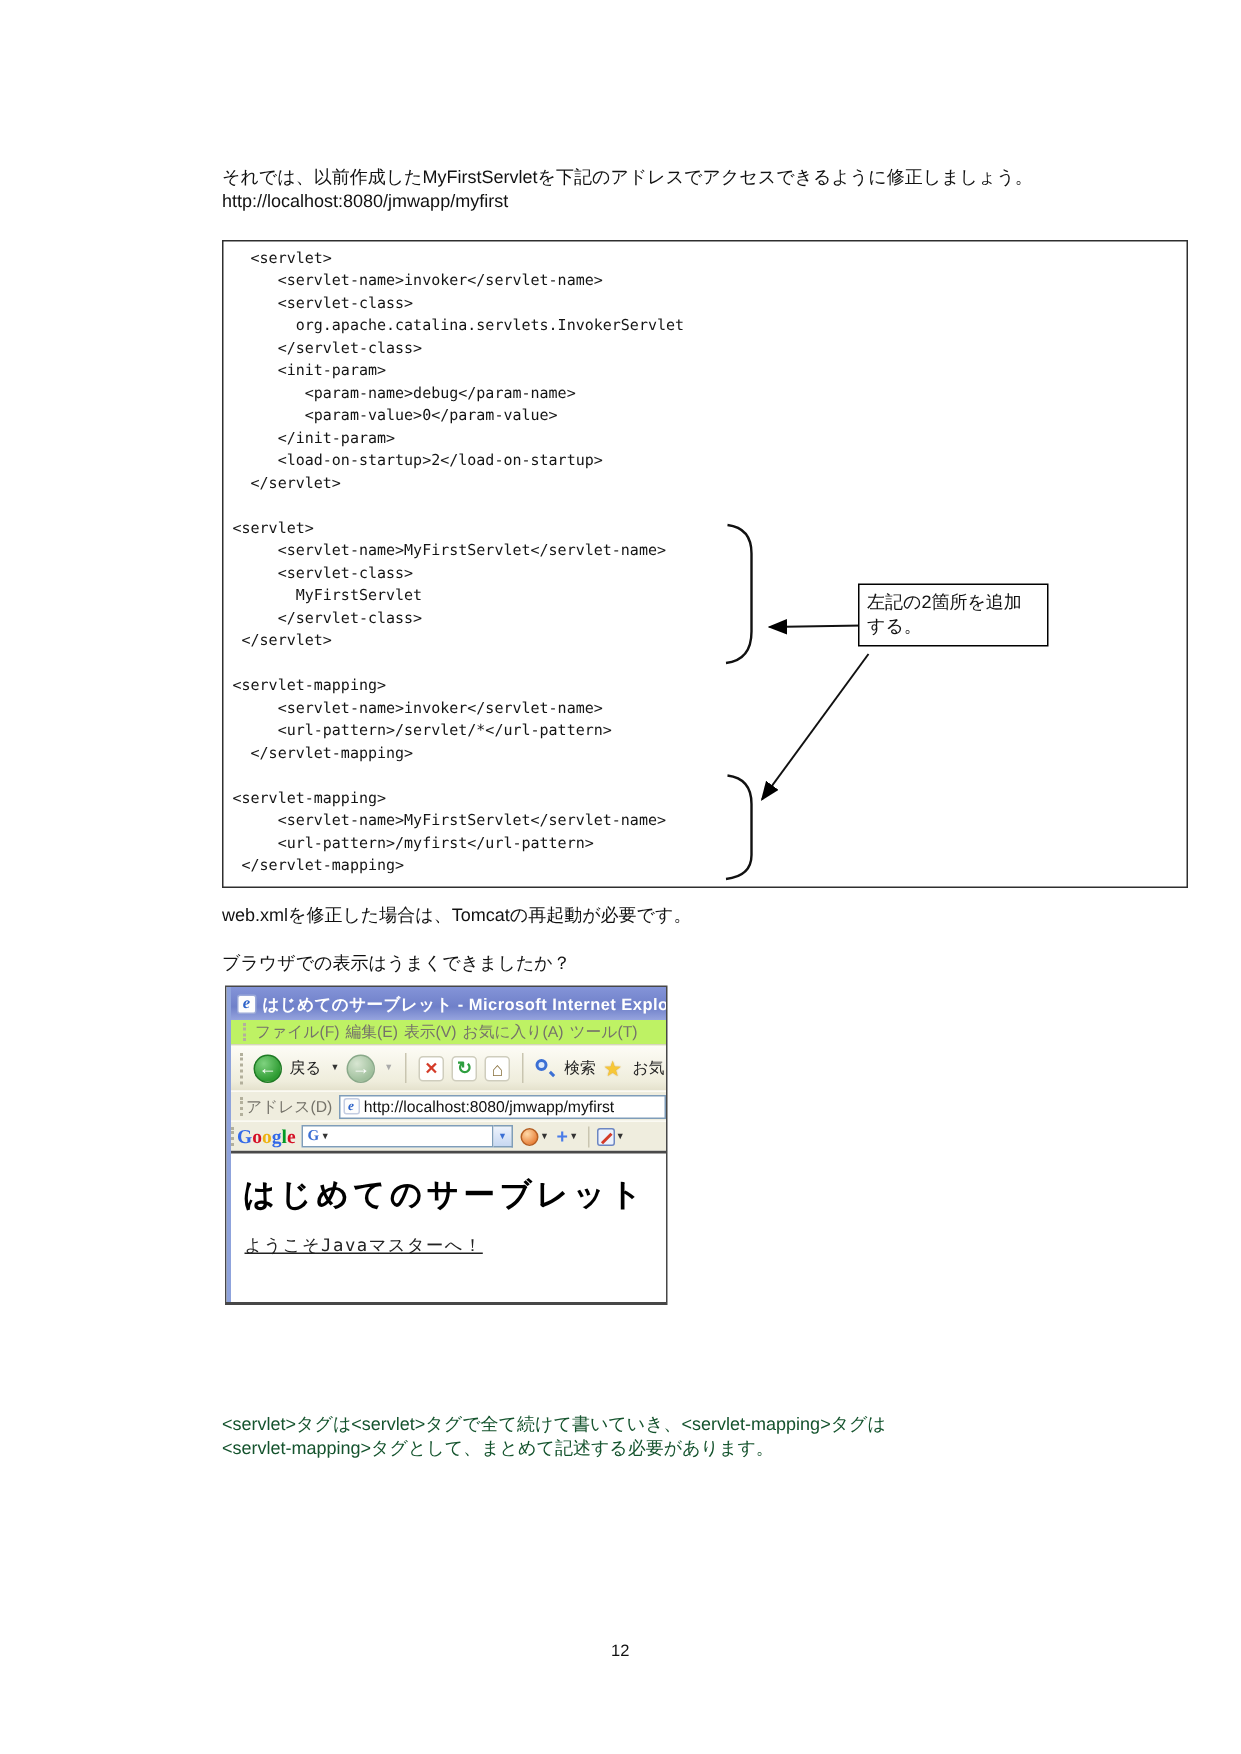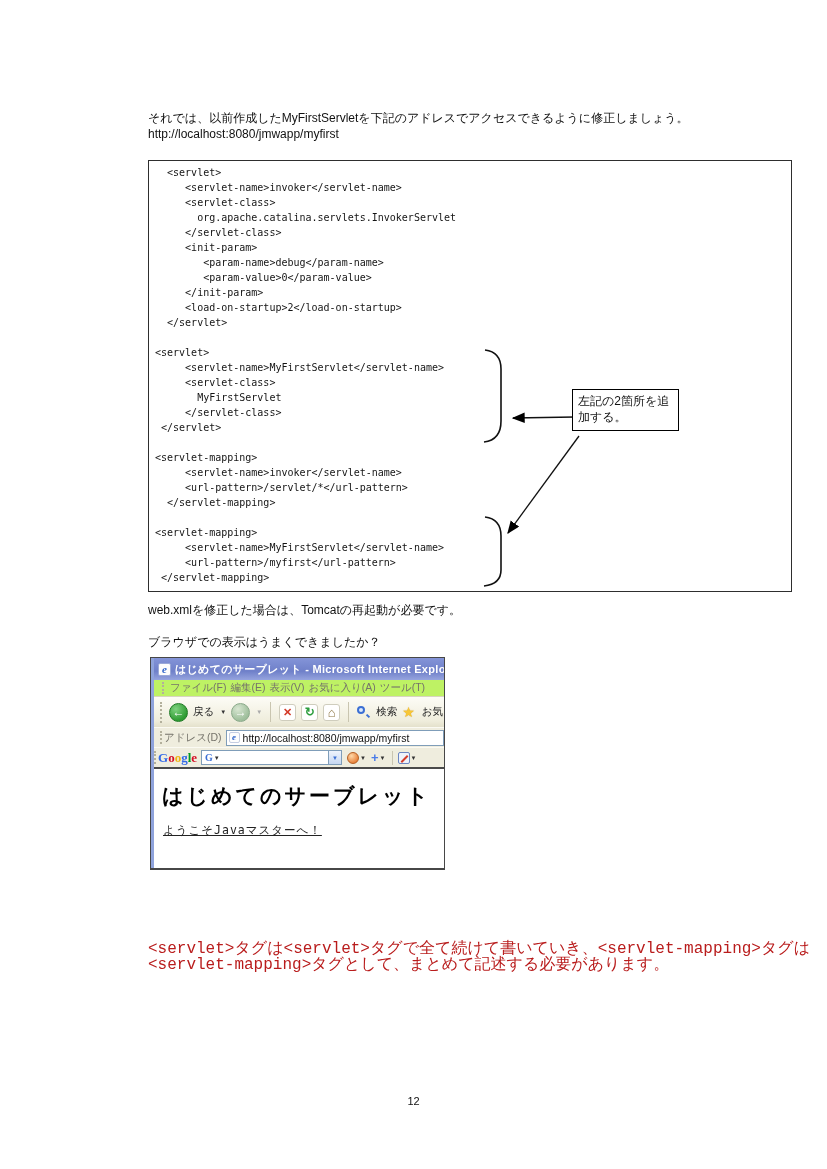--- a/index.html
+++ b/index.html
@@ -10,21 +10,21 @@
   
   .intro { position:absolute; left:148px; top:110px; font-size:12px; line-height:16px; color:#111; }
   .intro .bold { font-weight:bold; }
 
   
   .codebox { position:absolute; left:148px; top:160px; width:644px; height:432px; border:1px solid #2e2e2e; background:#fff; }
   .codebox pre { margin:4px 0 0 6px; font-family:"DejaVu Sans Mono","Liberation Mono",monospace; font-size:10px; line-height:15px; color:#141414; }
 
   
   .overlay-svg { position:absolute; left:480px; top:345px; width:235px; height:255px; }
-  .callout { position:absolute; left:572px; top:389px; width:107px; min-height:42px; border:1px solid #000; background:#fff; padding:3px 5px 4px 5px; font-size:12px; line-height:16px; color:#111; }
+  .callout { position:absolute; left:572px; top:389px; width:127px; min-height:42px; border:1px solid #000; background:#fff; padding:3px 5px 4px 5px; font-size:12px; line-height:16px; color:#111; }
 
   
   .note-restart  { position:absolute; left:148px; top:602px; font-size:12px; color:#111; }
   .note-question { position:absolute; left:148px; top:634px; font-size:12px; color:#111; }
 
   
   .browser { position:absolute; left:150px; top:657px; width:295px; height:213px; border:1px solid #474747; border-bottom-width:2px; background:#fff; overflow:hidden; }
   .browser .leftstrip { position:absolute; left:0; top:0; bottom:0; width:3px; background:#8FA3DC; z-index:5; }
   .b-row { position:relative; margin-left:3px; overflow:hidden; white-space:nowrap; }
 
@@ -70,21 +70,21 @@
   .blocker::after { content:""; position:absolute; left:1px; top:5px; width:9px; height:2px; background:#D43B29; transform:rotate(-45deg); }
   .g-sep { width:1px; height:14px; background:#c9c5b0; margin-left:6px; flex:0 0 auto; }
 
   .content-sep { height:2px; background:#4a4a4a; margin-left:3px; }
   .b-content { position:relative; margin-left:3px; height:99px; background:#fff; }
   .b-heading { margin:13px 0 0 8px; font-size:21px; font-weight:bold; letter-spacing:3px; color:#000; white-space:nowrap; }
   .b-body { margin:13px 0 0 9px; font-family:"DejaVu Sans Mono","Liberation Mono",monospace; font-size:11.5px; letter-spacing:1px; color:#222; white-space:nowrap;text-decoration:underline; }
 
   
   .outro1 { position:absolute; left:148px; top:877px; font-size:12px; line-height:16px; color:#111; white-space:pre-line; }
-  .outro2 { position:absolute; left:148px; top:941px; font-size:16px; line-height:16px; color:#b91c1c; white-space:pre-line;font-family:Liberation Mono, monospace; }
+  .outro2 { position:absolute; left:148px; top:941px; font-size:12px; line-height:16px; color:#14532d; white-space:pre-line; }
 
   .pageno { position:absolute; left:0; top:1095px; width:100%; text-align:center; font-size:11px; color:#111; }
 </style>
 </head>
 <body>
 
 <div class="page">
 
   <div class="intro">
     <div>それでは、以前作成したMyFirstServletを下記のアドレスでアクセスできるように修正しましょう。</div>

